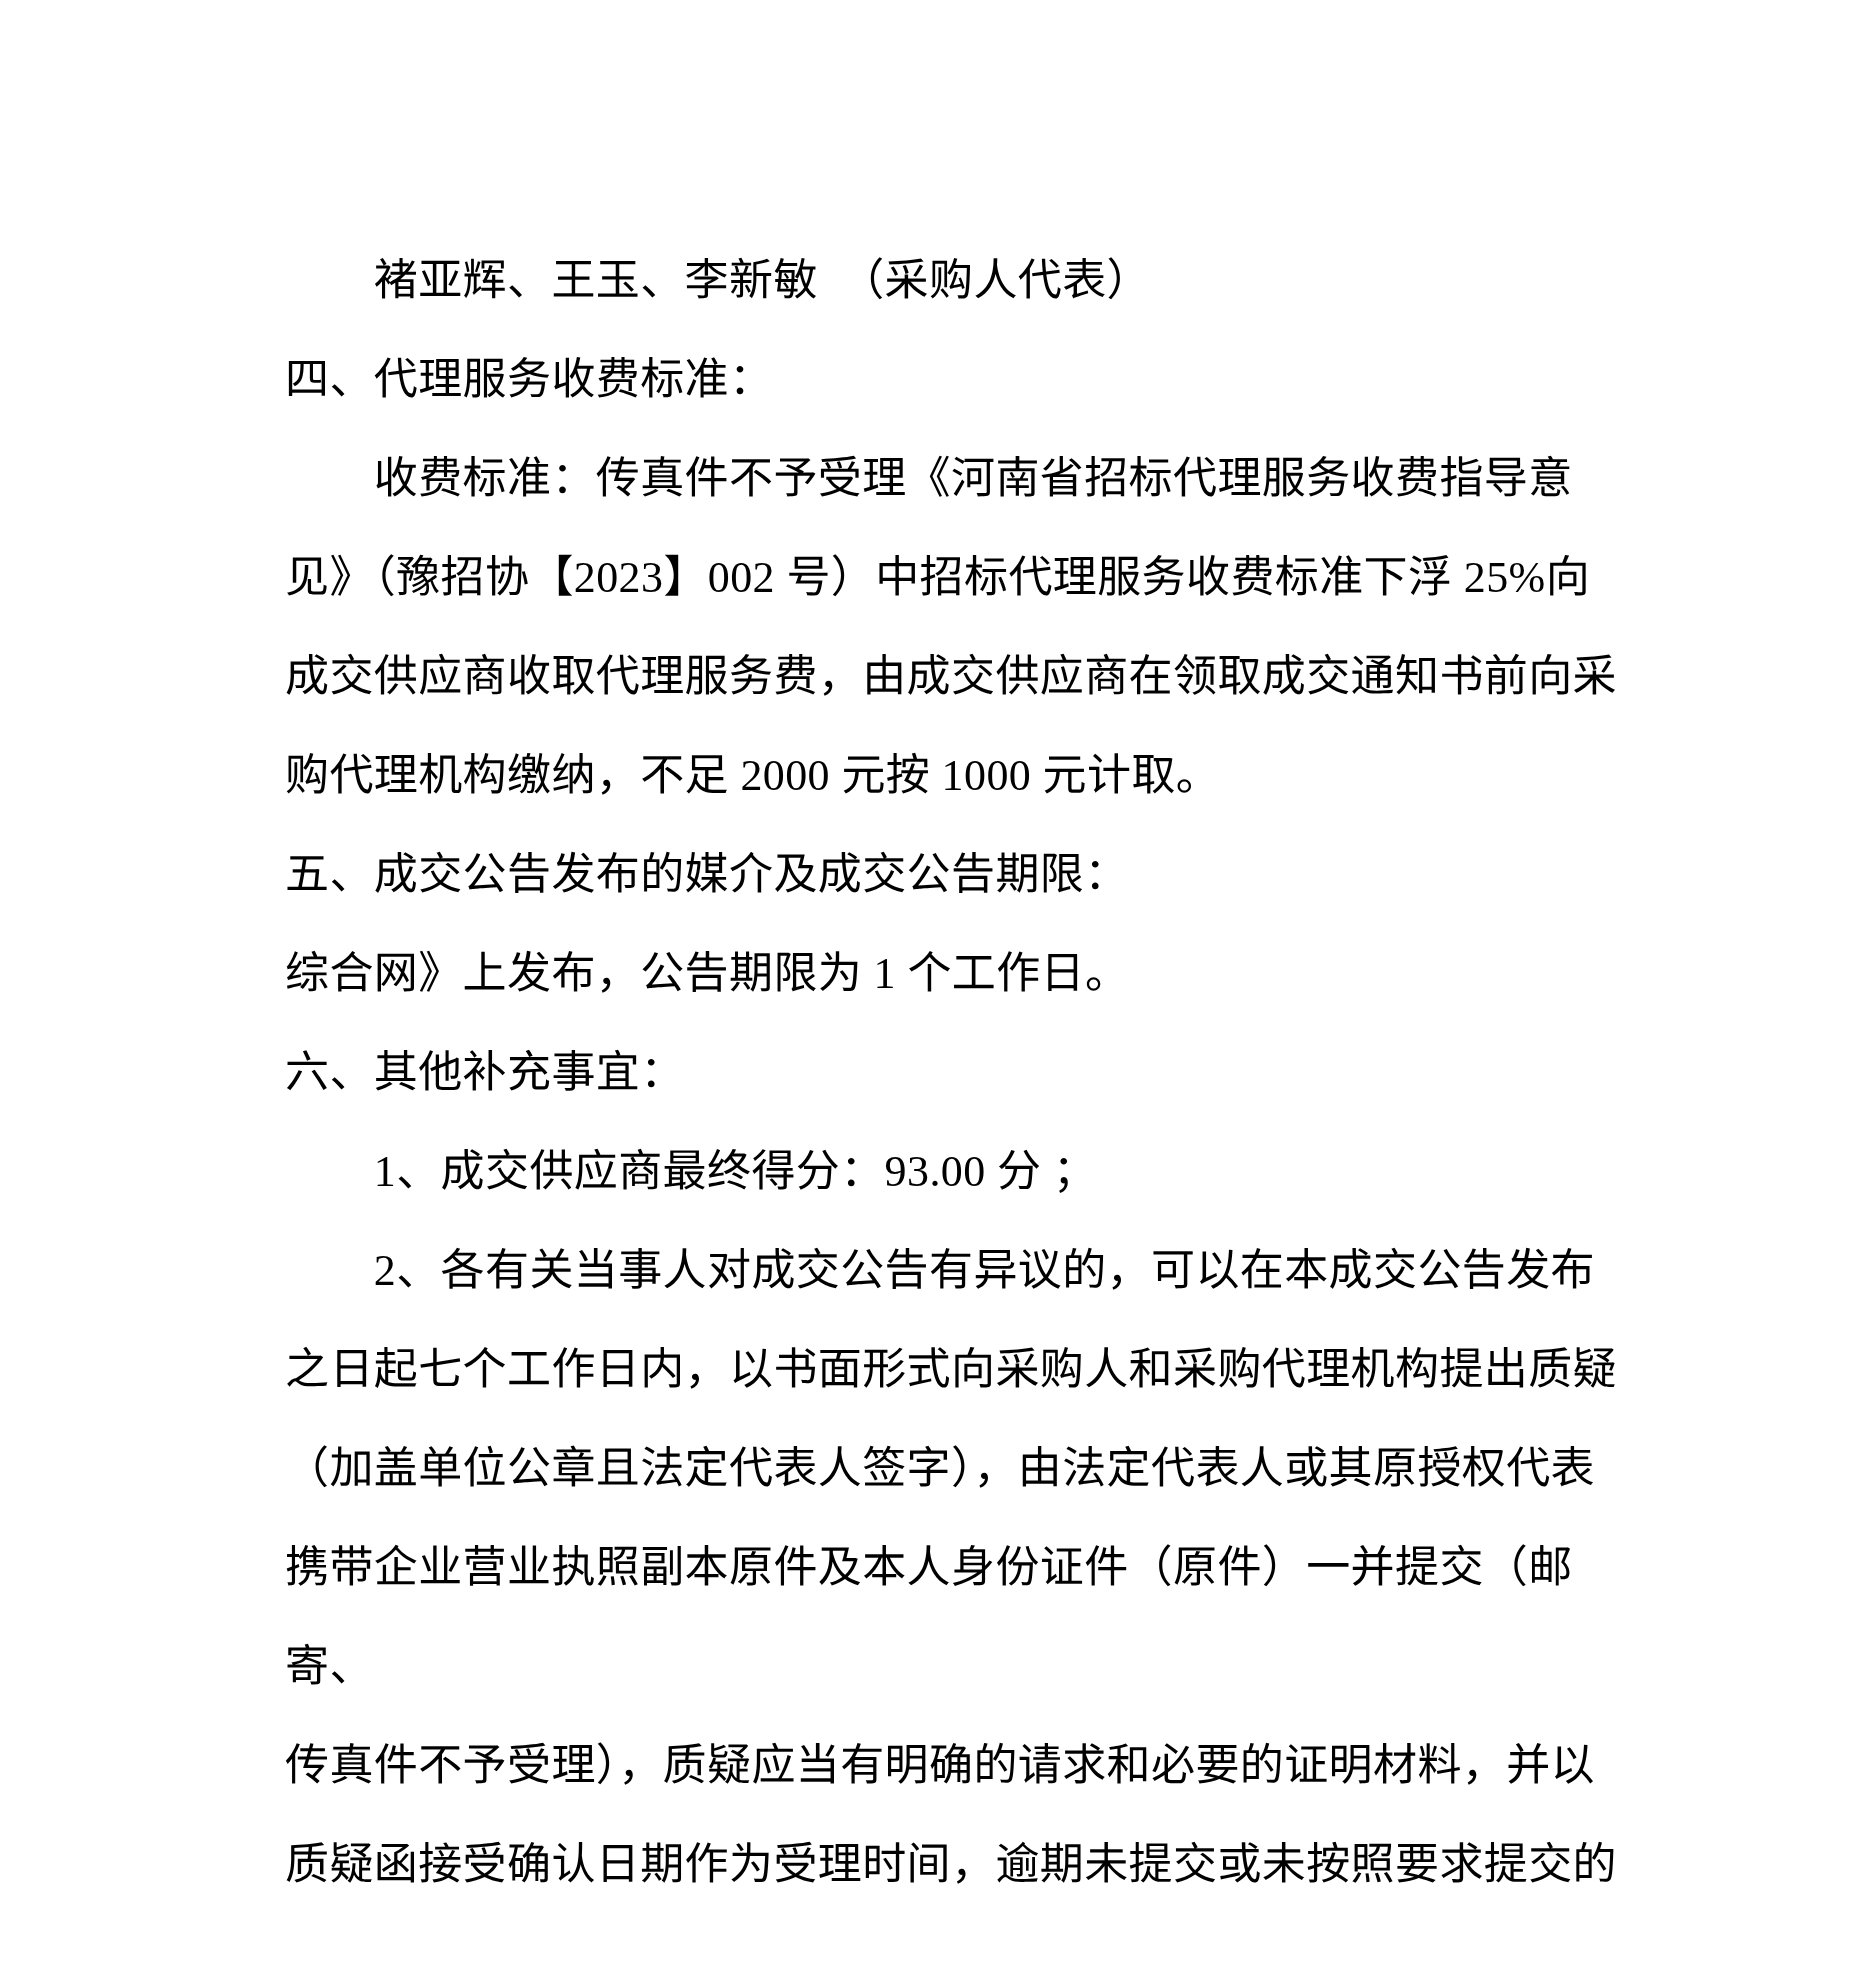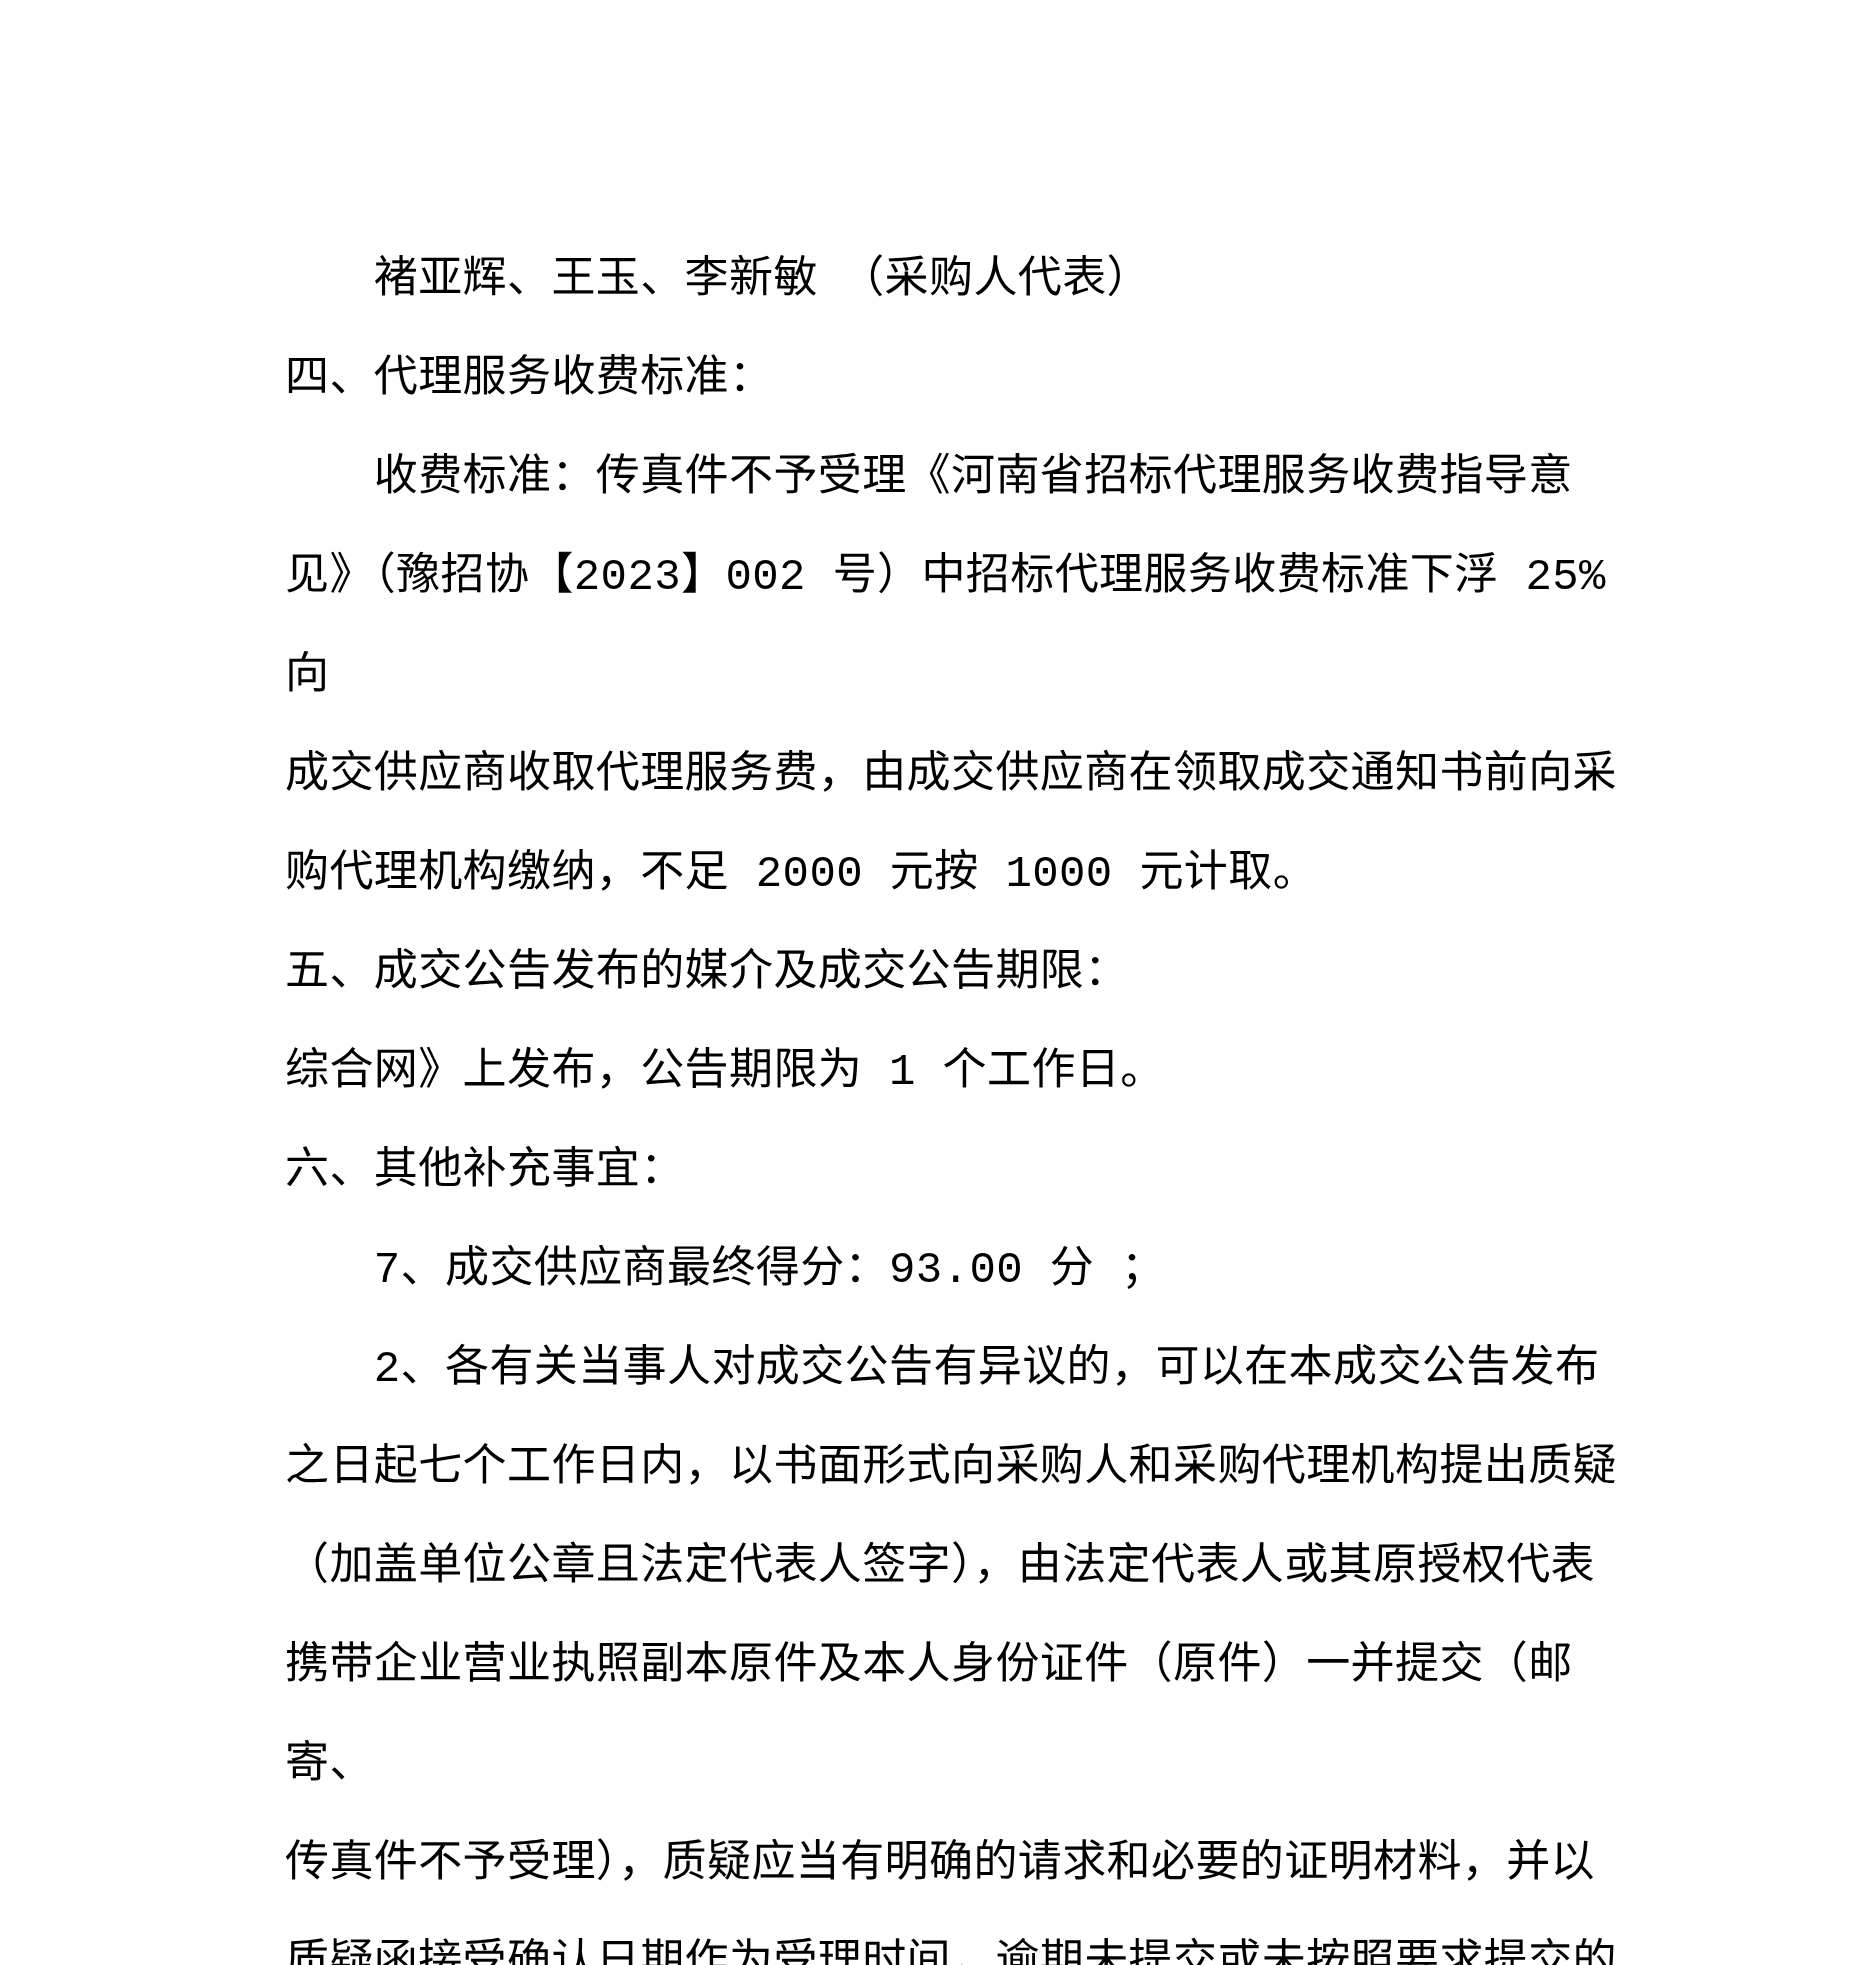--- a/index.html
+++ b/index.html
@@ -22,38 +22,37 @@
     width: 1344px;
     color: #000000;
   }
   .line {
     font-size: 44px;
     line-height: 99px;
     letter-spacing: 0.4px;
     white-space: pre-wrap;
     text-align: left;
     font-weight: 400;
-    font-family: Liberation Mono, monospace;
   }
 </style>
 </head>
 <body>
 
 <div class="page">
   <div class="content">
     <div class="line">　　褚亚辉、王玉、李新敏　（采购人代表）</div>
     <div class="line">四、代理服务收费标准：</div>
     <div class="line">　　收费标准：传真件不予受理《河南省招标代理服务收费指导意</div>
     <div class="line">见》（豫招协【2023】002 号）中招标代理服务收费标准下浮 25%向</div>
     <div class="line">成交供应商收取代理服务费，由成交供应商在领取成交通知书前向采</div>
     <div class="line">购代理机构缴纳，不足 2000 元按 1000 元计取。</div>
     <div class="line">五、成交公告发布的媒介及成交公告期限：</div>
     <div class="line">综合网》上发布，公告期限为 1 个工作日。</div>
     <div class="line">六、其他补充事宜：</div>
-    <div class="line">　　7、成交供应商最终得分：93.00 分 ；</div>
+    <div class="line">　　1、成交供应商最终得分：93.00 分 ；</div>
     <div class="line">　　2、各有关当事人对成交公告有异议的，可以在本成交公告发布</div>
     <div class="line">之日起七个工作日内，以书面形式向采购人和采购代理机构提出质疑</div>
     <div class="line">（加盖单位公章且法定代表人签字），由法定代表人或其原授权代表</div>
     <div class="line">携带企业营业执照副本原件及本人身份证件（原件）一并提交（邮寄、</div>
     <div class="line">传真件不予受理），质疑应当有明确的请求和必要的证明材料，并以</div>
     <div class="line">质疑函接受确认日期作为受理时间，逾期未提交或未按照要求提交的</div>
 
   </div>
 </div>
 

